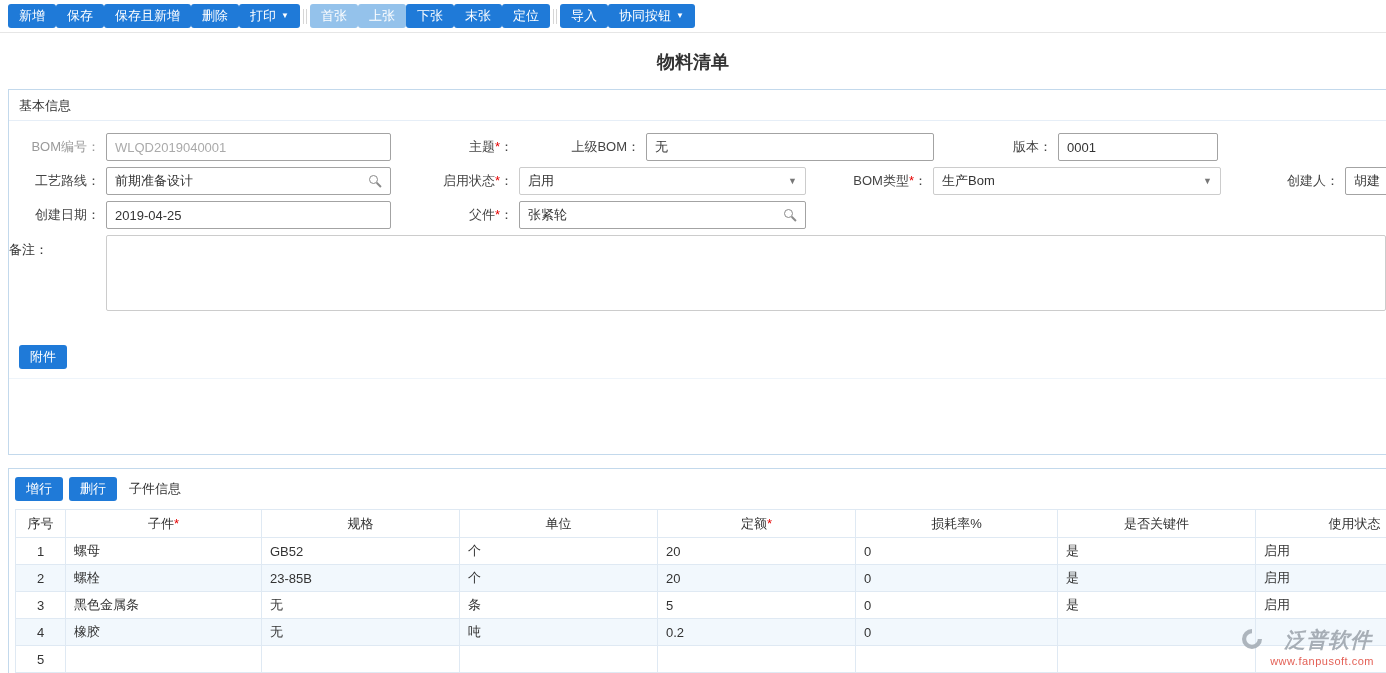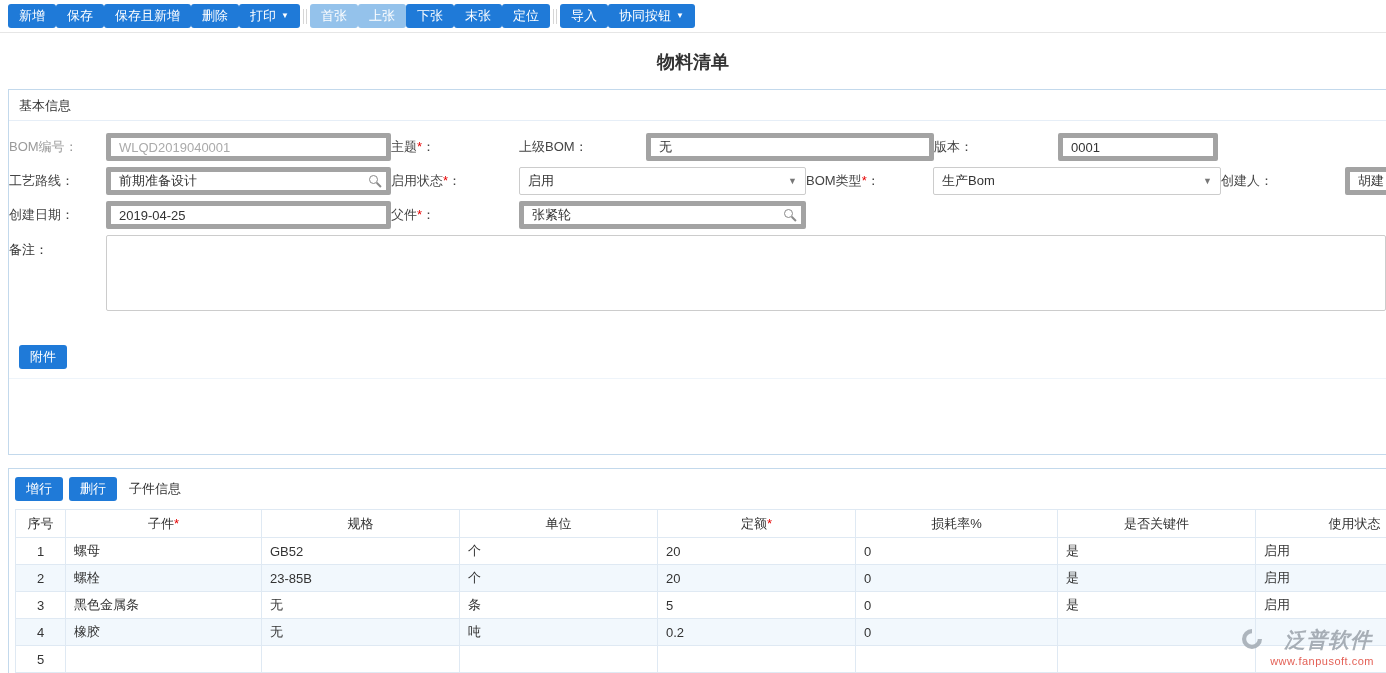--- a/index.html
+++ b/index.html
@@ -25,25 +25,25 @@
   
   .title-bar { text-align:center; padding:17px 0 15px; }
   .title-bar h1 { font-size:18px; font-weight:bold; color:#333; display:inline; }
   
   .panel { margin-left:8px; width:1500px; border:1px solid var(--panel-border); background:#fff; }
   .panel1 { height:366px; overflow:hidden; }
   .p1-head { height:31px; line-height:31px; padding:0 10px; border-bottom:1px solid #e6eef7; color:#333; }
   .form-area { padding-top:12px; }
   .form-row { display:flex; align-items:center; margin-bottom:6px; }
   .fg { display:flex; align-items:center; }
-  .fg label { display:inline-block; padding-right:6px; color:#444; white-space:nowrap; overflow:hidden; }
+  .fg label { display:inline-block; text-align:right; padding-right:6px; color:#444; white-space:nowrap; overflow:hidden; }
   .fg label.dim, .fg label.dim span { color:#9a9a9a; }
   .req { color:var(--req); }
   .lb-c1 { width:97px; } .lb-c2 { width:128px; } .lb-c3 { width:127px; } .lb-c4 { width:124px; }
-  .tin { height:28px; border:5px solid #a3a3a3; border-radius:2px; padding:0 8px; font:inherit; color:#333; background:#fff; outline:none; }
+  .tin { height:28px; border:1px solid #a3a3a3; border-radius:2px; padding:0 8px; font:inherit; color:#333; background:#fff; outline:none; }
   .tin.dimv { color:#aaa; }
   .in-c1 { width:285px; } .in-c2 { width:287px; } .in-c3 { width:288px; } .in-c4 { width:160px; }
   .iwrap { position:relative; display:inline-block; }
   .iwrap .tin { width:100%; padding-right:12px; }
   .mag { position:absolute; right:13px; top:8px; width:9px; height:9px; border:1.5px solid #8a8a8a; border-radius:50%; }
   .mag::after { content:""; position:absolute; width:6px; height:1.5px; background:#8a8a8a; transform:rotate(45deg); right:-5px; bottom:-2px; }
   .sel { height:28px; border:1px solid #ccc; border-radius:2px; padding:0 8px; display:flex; align-items:center; justify-content:space-between; background:#fff; cursor:pointer; }
   .sel .sel-caret { font-size:9px; color:#777; }
   .remark-row { display:flex; align-items:flex-start; margin-top:4px; }
   .remark-row label { padding-top:6px; }

